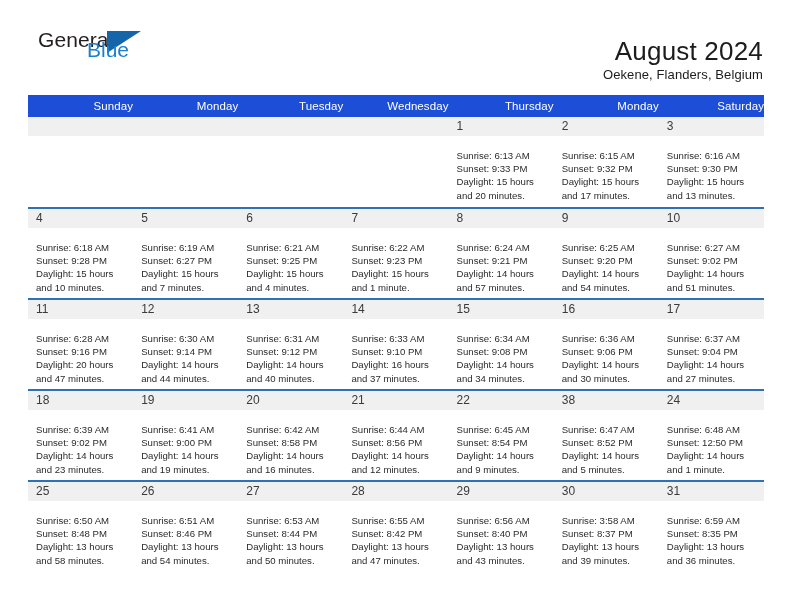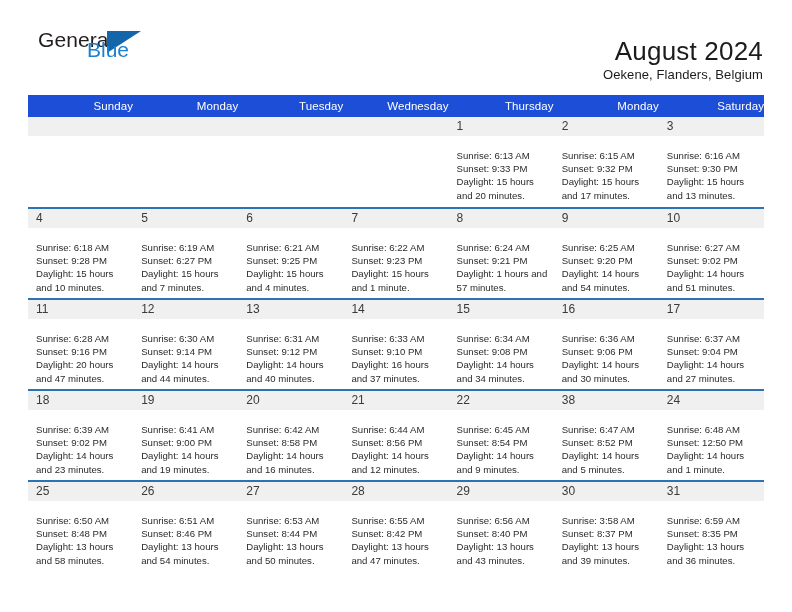--- a/index.html
+++ b/index.html
@@ -234,21 +234,21 @@
               <div>Sunrise: 6:22 AM</div>
               <div>Sunset: 9:23 PM</div>
               <div class="wrap">Daylight: 15 hours and 1 minute.</div>
             </div>
           </td>
           <td>
             <div class="daynum">8</div>
             <div class="info">
               <div>Sunrise: 6:24 AM</div>
               <div>Sunset: 9:21 PM</div>
-              <div class="wrap">Daylight: 1 hours and 57 minutes.</div>
+              <div class="wrap">Daylight: 14 hours and 57 minutes.</div>
             </div>
           </td>
           <td>
             <div class="daynum">9</div>
             <div class="info">
               <div>Sunrise: 6:25 AM</div>
               <div>Sunset: 9:20 PM</div>
               <div class="wrap">Daylight: 14 hours and 54 minutes.</div>
             </div>
           </td>

